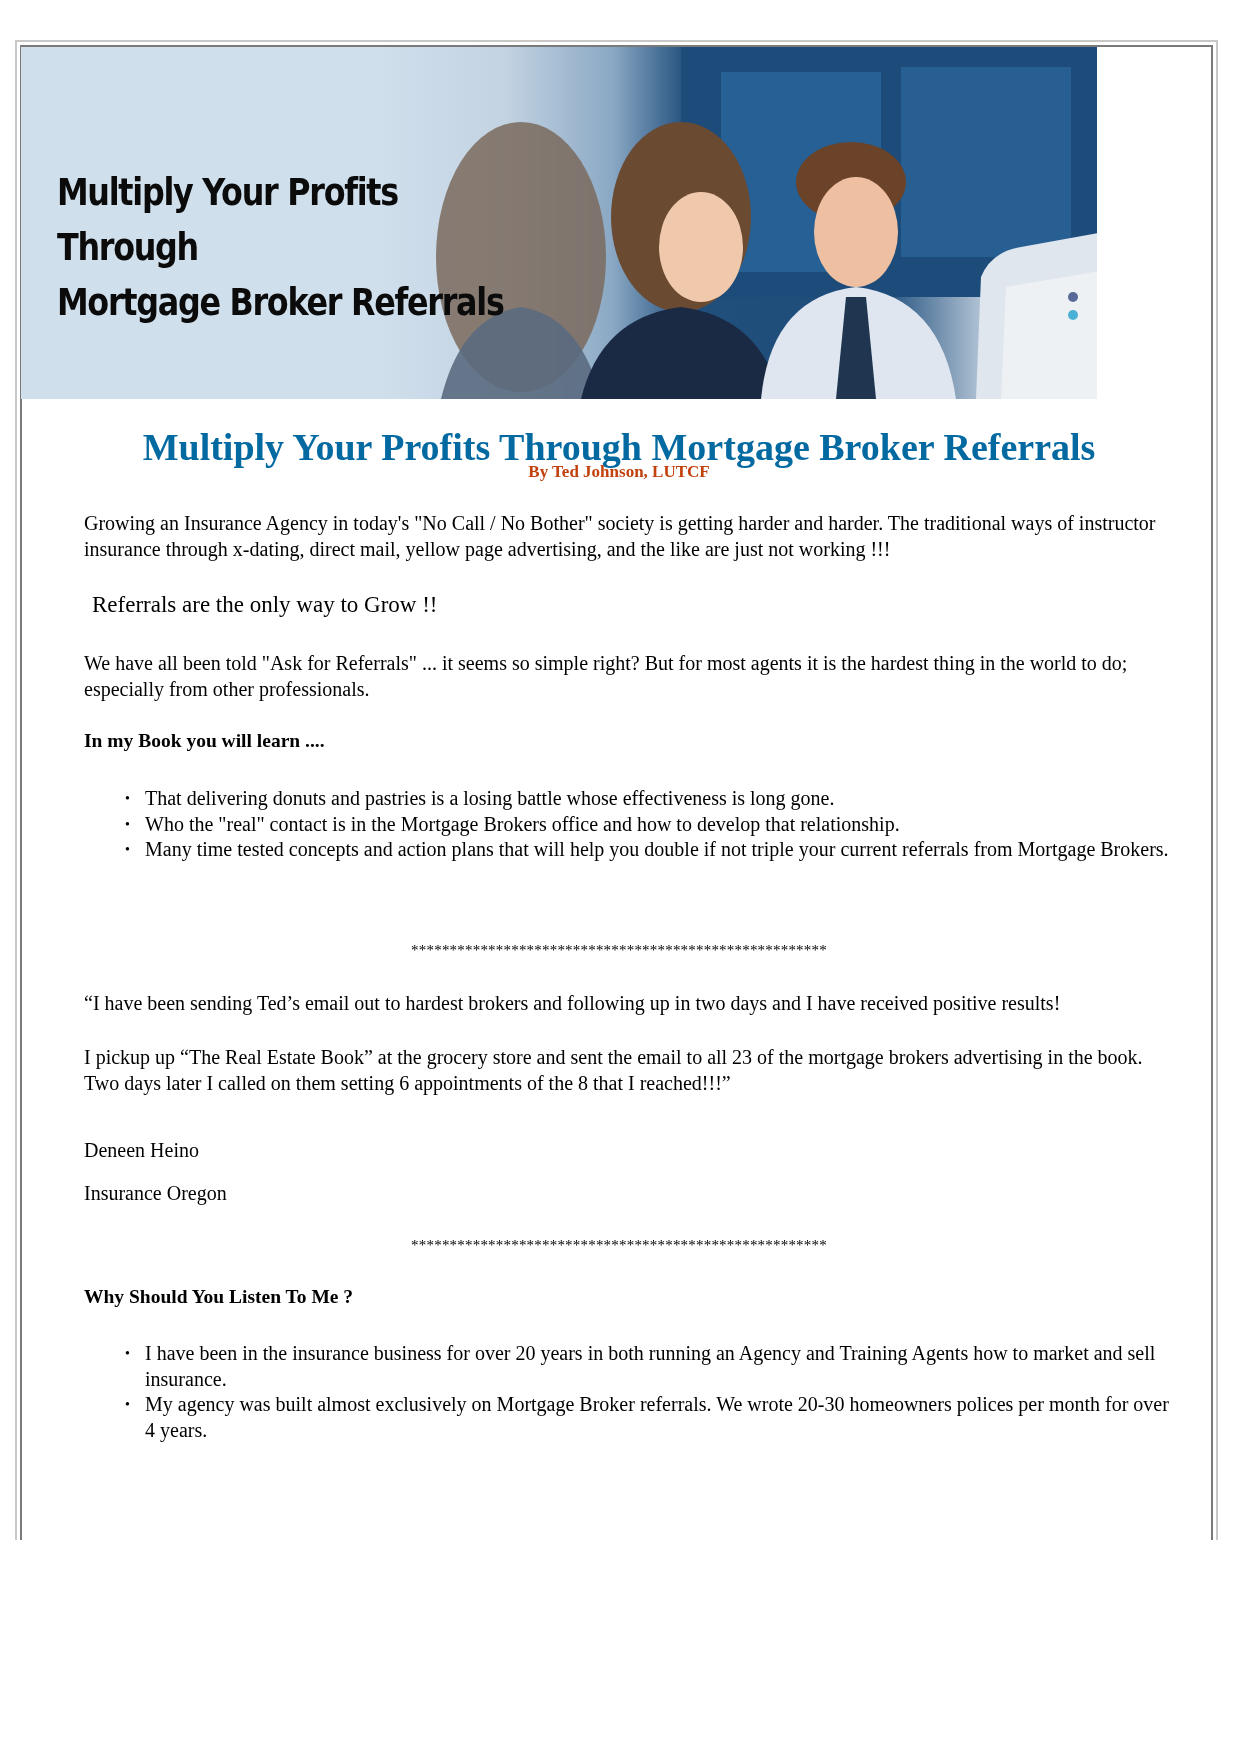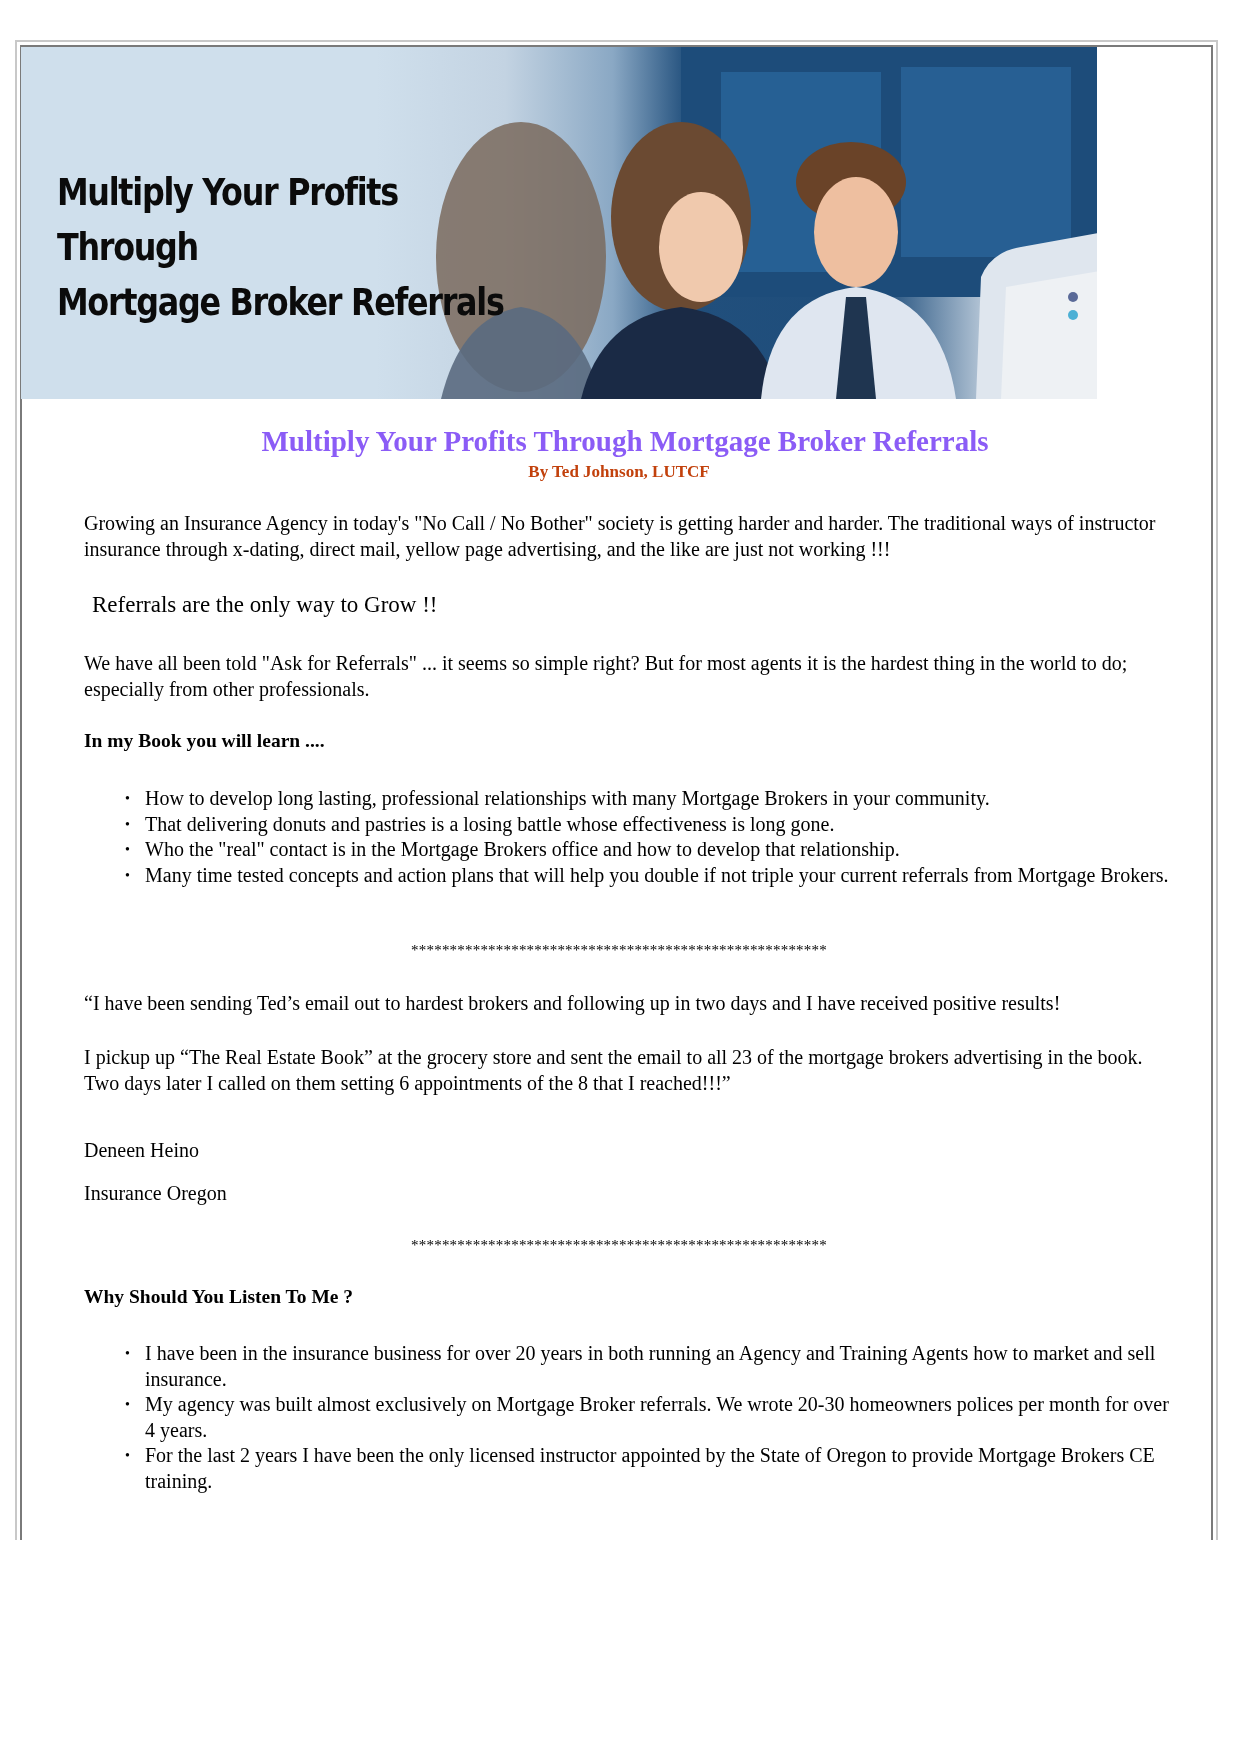--- a/index.html
+++ b/index.html
@@ -9,22 +9,22 @@
            border-left: 2px solid #c8c8c8; border-right: 2px solid #c8c8c8; border-top: 2px solid #c8c8c8;
            box-sizing: border-box; }
   .frame-inner { position: absolute; left: 3px; top: 3px; right: 3px; bottom: 0;
                  border-left: 2px solid #7a7a7a; border-right: 2px solid #7a7a7a; border-top: 2px solid #7a7a7a; }
   .banner { position: absolute; left: 21px; top: 47px; width: 1076px; height: 352px; overflow: hidden;
             background: linear-gradient(90deg, #cfdfec 0%, #cfdfec 33%, #c3d3e2 45%, #8aa8c4 55%, #214f7c 62%, #1e4d7b 80%, #dde6ef 92%, #e9eef4 100%); }
   .banner-title { position: absolute; left: 36px; top: 118px; font-family: "DejaVu Sans", sans-serif;
                   font-weight: bold; font-size: 37px; line-height: 55px; color: #0b0b0b; letter-spacing: -1.5px;
                   transform: scaleX(0.86); transform-origin: left top; white-space: nowrap; }
   .content { position: absolute; left: 84px; top: 0; width: 1070px; }
-  .title { position: absolute; left: 6px; top: 425px; width: 1070px; text-align: center;
-           color: #8b5cf6; font-weight: bold; font-size: 29px; }
+  .title { position: absolute; left: 0; top: 425px; width: 1070px; text-align: center;
+           color: #0369a1; font-weight: bold; font-size: 38px; }
   .byline { position: absolute; left: 0; top: 462px; width: 1070px; text-align: center;
             color: #c2410c; font-weight: bold; font-size: 17px; }
   .p { position: absolute; left: 0; width: 1080px; font-size: 20px; line-height: 26px; }
   .h2 { position: absolute; left: 8px; font-size: 23px; font-weight: normal; }
   .h3 { position: absolute; left: 0; font-size: 19.5px; font-weight: bold; }
   ul { position: absolute; left: 0; margin: 0; padding-left: 61px; width: 1030px; font-size: 20px; line-height: 25.5px; list-style: none; }
   ul li { position: relative; }
   ul li::before { content: "•"; position: absolute; left: -20px; font-size: 14px; }
   .stars { position: absolute; left: 0; width: 1070px; text-align: center; font-size: 15px; letter-spacing: 0.2px; }
   svg { display: block; }
@@ -75,35 +75,33 @@
 
   <div class="p" style="top:510px;">Growing an Insurance Agency in today's "No Call / No Bother" society is getting harder and harder.  The traditional ways of instructor insurance through x-dating, direct mail, yellow page advertising, and the like are just not working !!!</div>
 
   <div class="h2" style="top:592px;">Referrals are the only way to Grow !!</div>
 
   <div class="p" style="top:650px;">We have all been told "Ask for Referrals" ... it seems so simple right? But for most agents it is the hardest thing in the world to do; especially from other professionals.</div>
 
   <div class="h3" style="top:730px;">In my Book you will learn ....</div>
 
   <ul style="top:786px;">
-    <li>How to develop long lasting, professional relationships with many Mortgage Brokers in your community.</li>
     <li>That delivering donuts and pastries is a losing battle whose effectiveness is long gone.</li>
     <li>Who the "real" contact is in the Mortgage Brokers office and how to develop that relationship.</li>
     <li>Many time tested concepts and action plans that will help you double if not triple your current referrals from Mortgage Brokers.</li>
   </ul>
 
   <div class="stars" style="top:942px;">******************************************************</div>
 
   <div class="p" style="top:990px; white-space:nowrap;">“I have been sending Ted’s email out to hardest brokers and following up in two days and I have received positive results!</div>
   <div class="p" style="top:1044px;">I pickup up “The Real Estate Book” at the grocery store and sent the email to all 23 of the mortgage brokers advertising in the book.  Two days later I called on them setting 6 appointments of the 8 that I reached!!!”</div>
   <div class="p" style="top:1125px;margin-top:12px;">Deneen Heino</div>
   <div class="p" style="top:1180px;">Insurance Oregon</div>
 
   <div class="stars" style="top:1237px;">******************************************************</div>
 
   <div class="h3" style="top:1286px;">Why Should You Listen To Me ?</div>
 
   <ul style="top:1341px;">
     <li>I have been in the insurance business for over 20 years in both running an Agency and Training Agents how to market and sell insurance.</li>
     <li>My agency was built almost exclusively on Mortgage Broker referrals.  We wrote 20-30 homeowners polices per month for over 4 years.</li>
-    <li>For the last 2 years I have been the only licensed instructor appointed by the State of Oregon to provide Mortgage Brokers CE training.</li>
   </ul>
 </div>
 
 </body></html>

